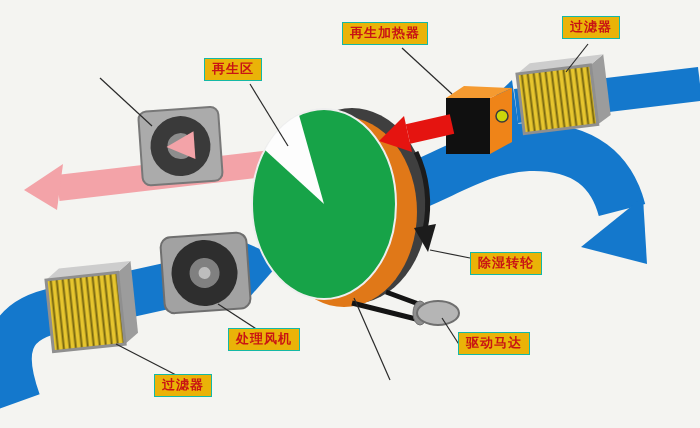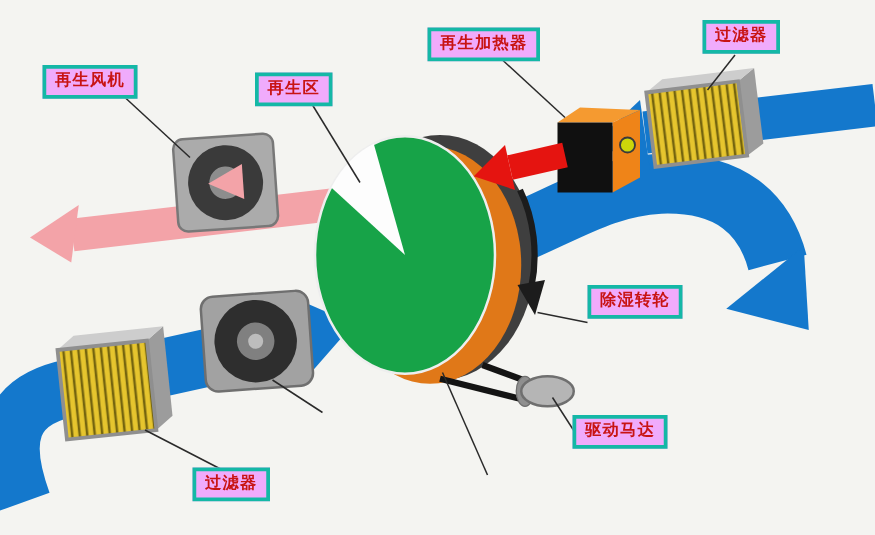--- a/index.html
+++ b/index.html
@@ -16,22 +16,22 @@
   body{font-family:"DejaVu Sans","Liberation Sans",sans-serif;}
   .stage{
     position:relative;
     width:700px;height:428px;
     background:var(--background);
     overflow:hidden;
   }
   .stage svg{position:absolute;left:0;top:0;}
   .callout{
     position:absolute;
-    background:#f0abfc;
-    border:3px solid #14b8a6;
+    background:#eab308;
+    border:1px solid #14b8a6;
     color:var(--label-text);
     font-size:13px;
     font-weight:bold;
     letter-spacing:1px;
     padding:2px 7px 3px 7px;
     white-space:nowrap;
     line-height:1.25;
   }
 </style>
 </head>
@@ -127,21 +127,21 @@
       <path d="M 402,48 L 452,94"></path>
       <path d="M 588,44 L 566,72"></path>
       <path d="M 470,258 L 430,250"></path>
       <path d="M 460,346 L 442,318"></path>
       <path d="M 258,330 L 218,304"></path>
       <path d="M 390,380 L 354,298"></path>
       <path d="M 178,376 L 116,344"></path>
     </g>
   </svg>
 
-  <div class="callout" style="left:34px;top:52px;">再生风机</div>
   <div class="callout" style="left:204px;top:58px;">再生区</div>
   <div class="callout" style="left:342px;top:22px;">再生加热器</div>
   <div class="callout" style="left:562px;top:16px;">过滤器</div>
-  <div class="callout" style="left:470px;top:228px;">除湿转轮</div>
+  <div class="callout" style="left:470px;top:252px;">除湿转轮</div>
   <div class="callout" style="left:458px;top:332px;">驱动马达</div>
+  <div class="callout" style="left:228px;top:328px;">处理风机</div>
   <div class="callout" style="left:154px;top:374px;">过滤器</div>
 
 </div>
 
 </body></html>

